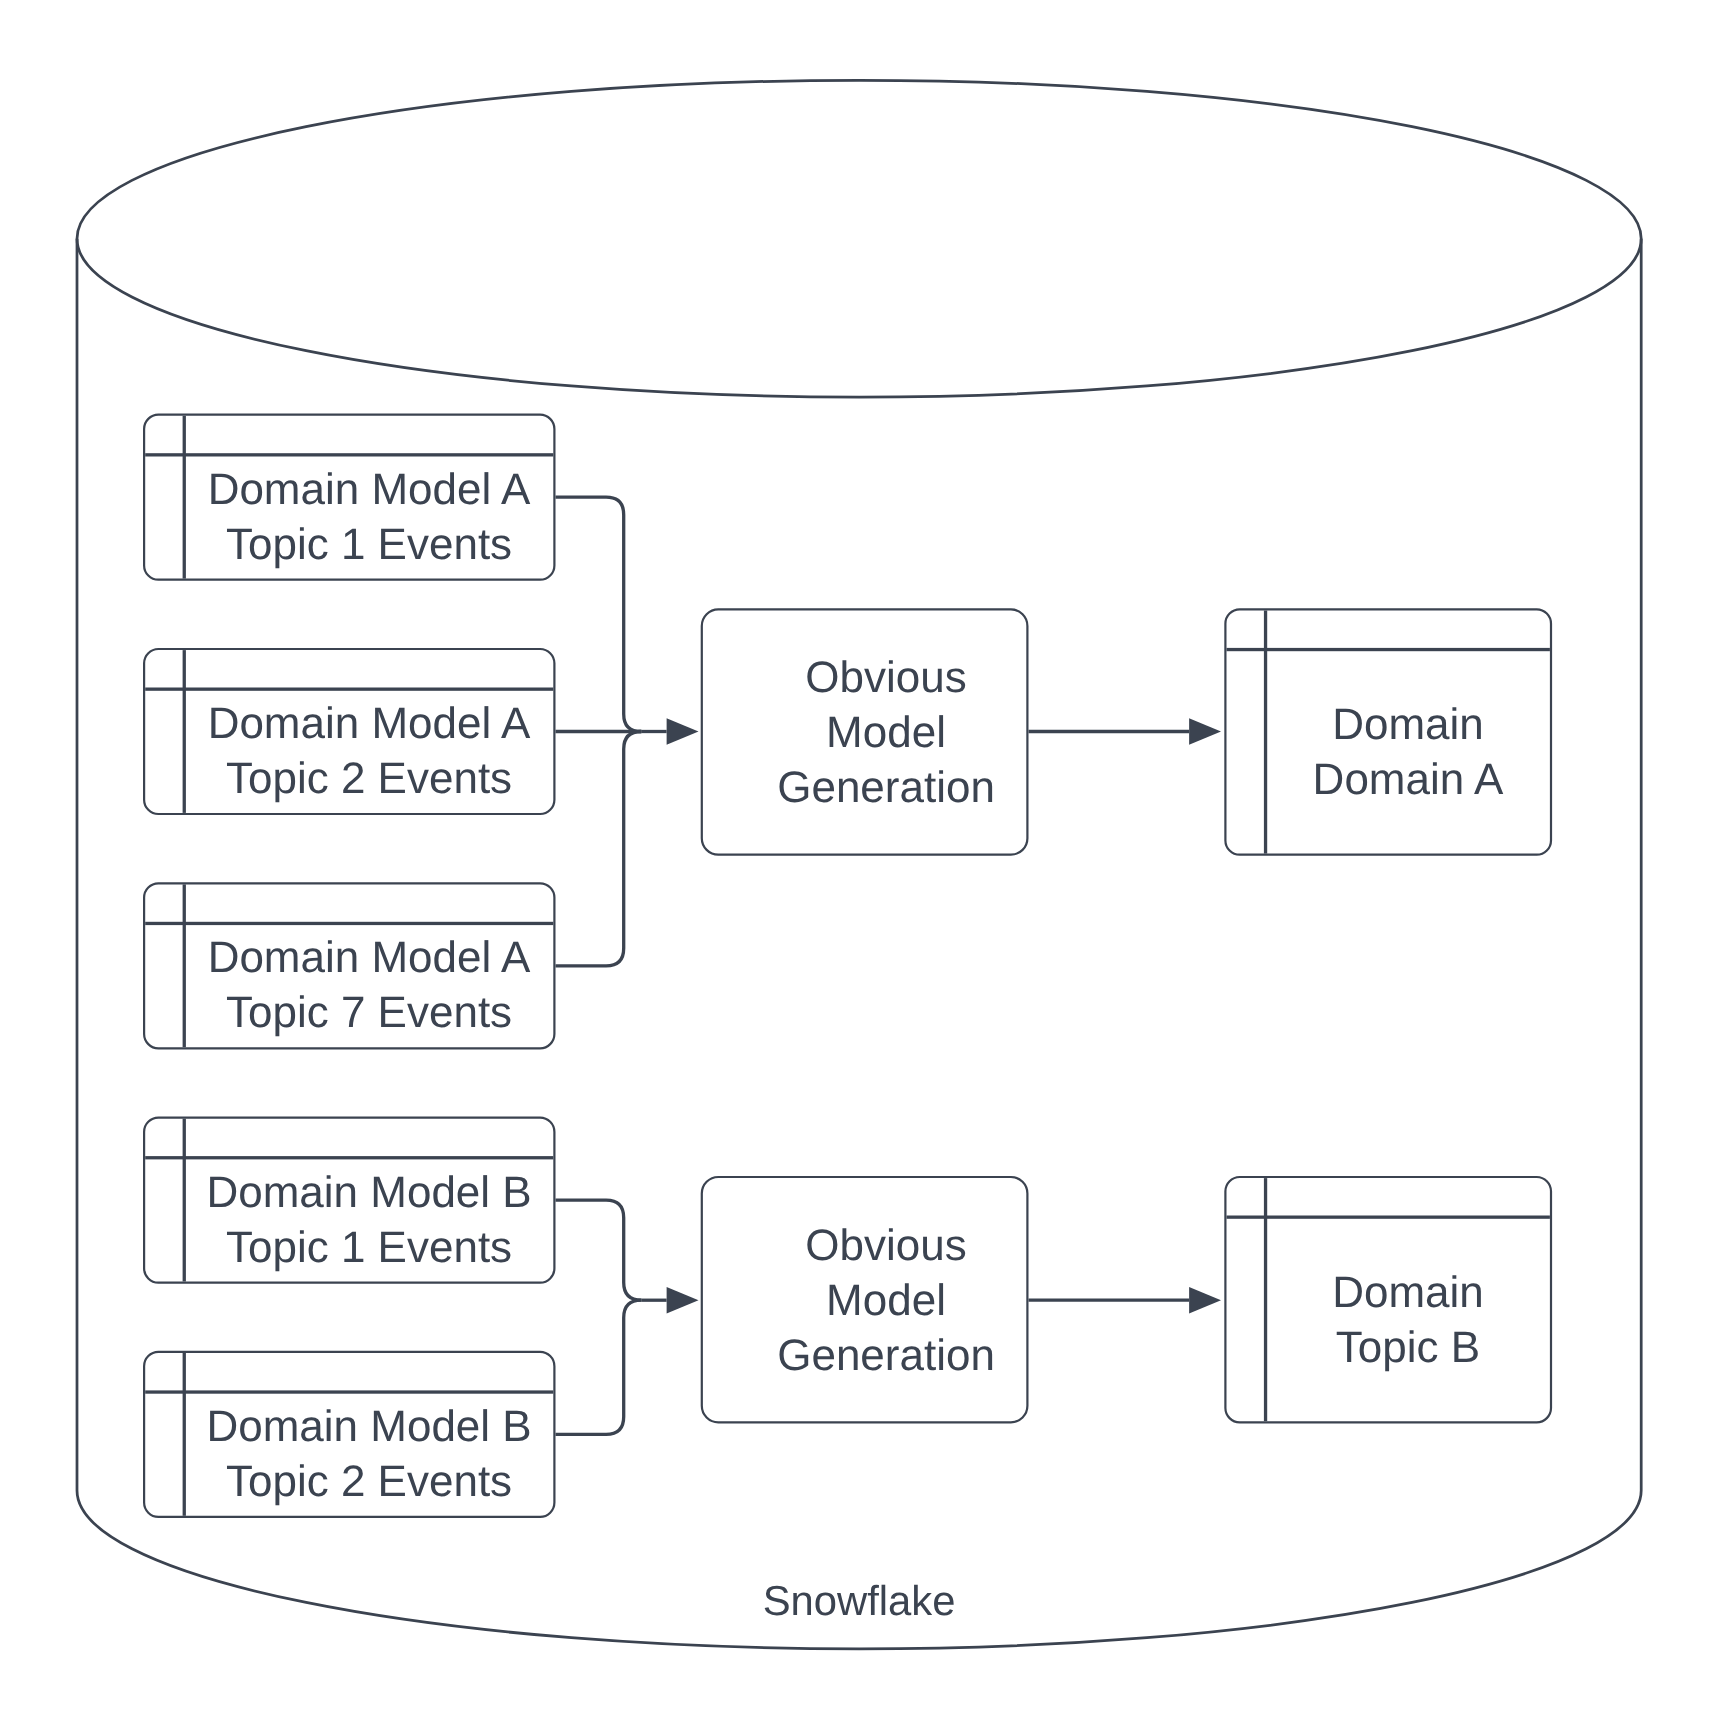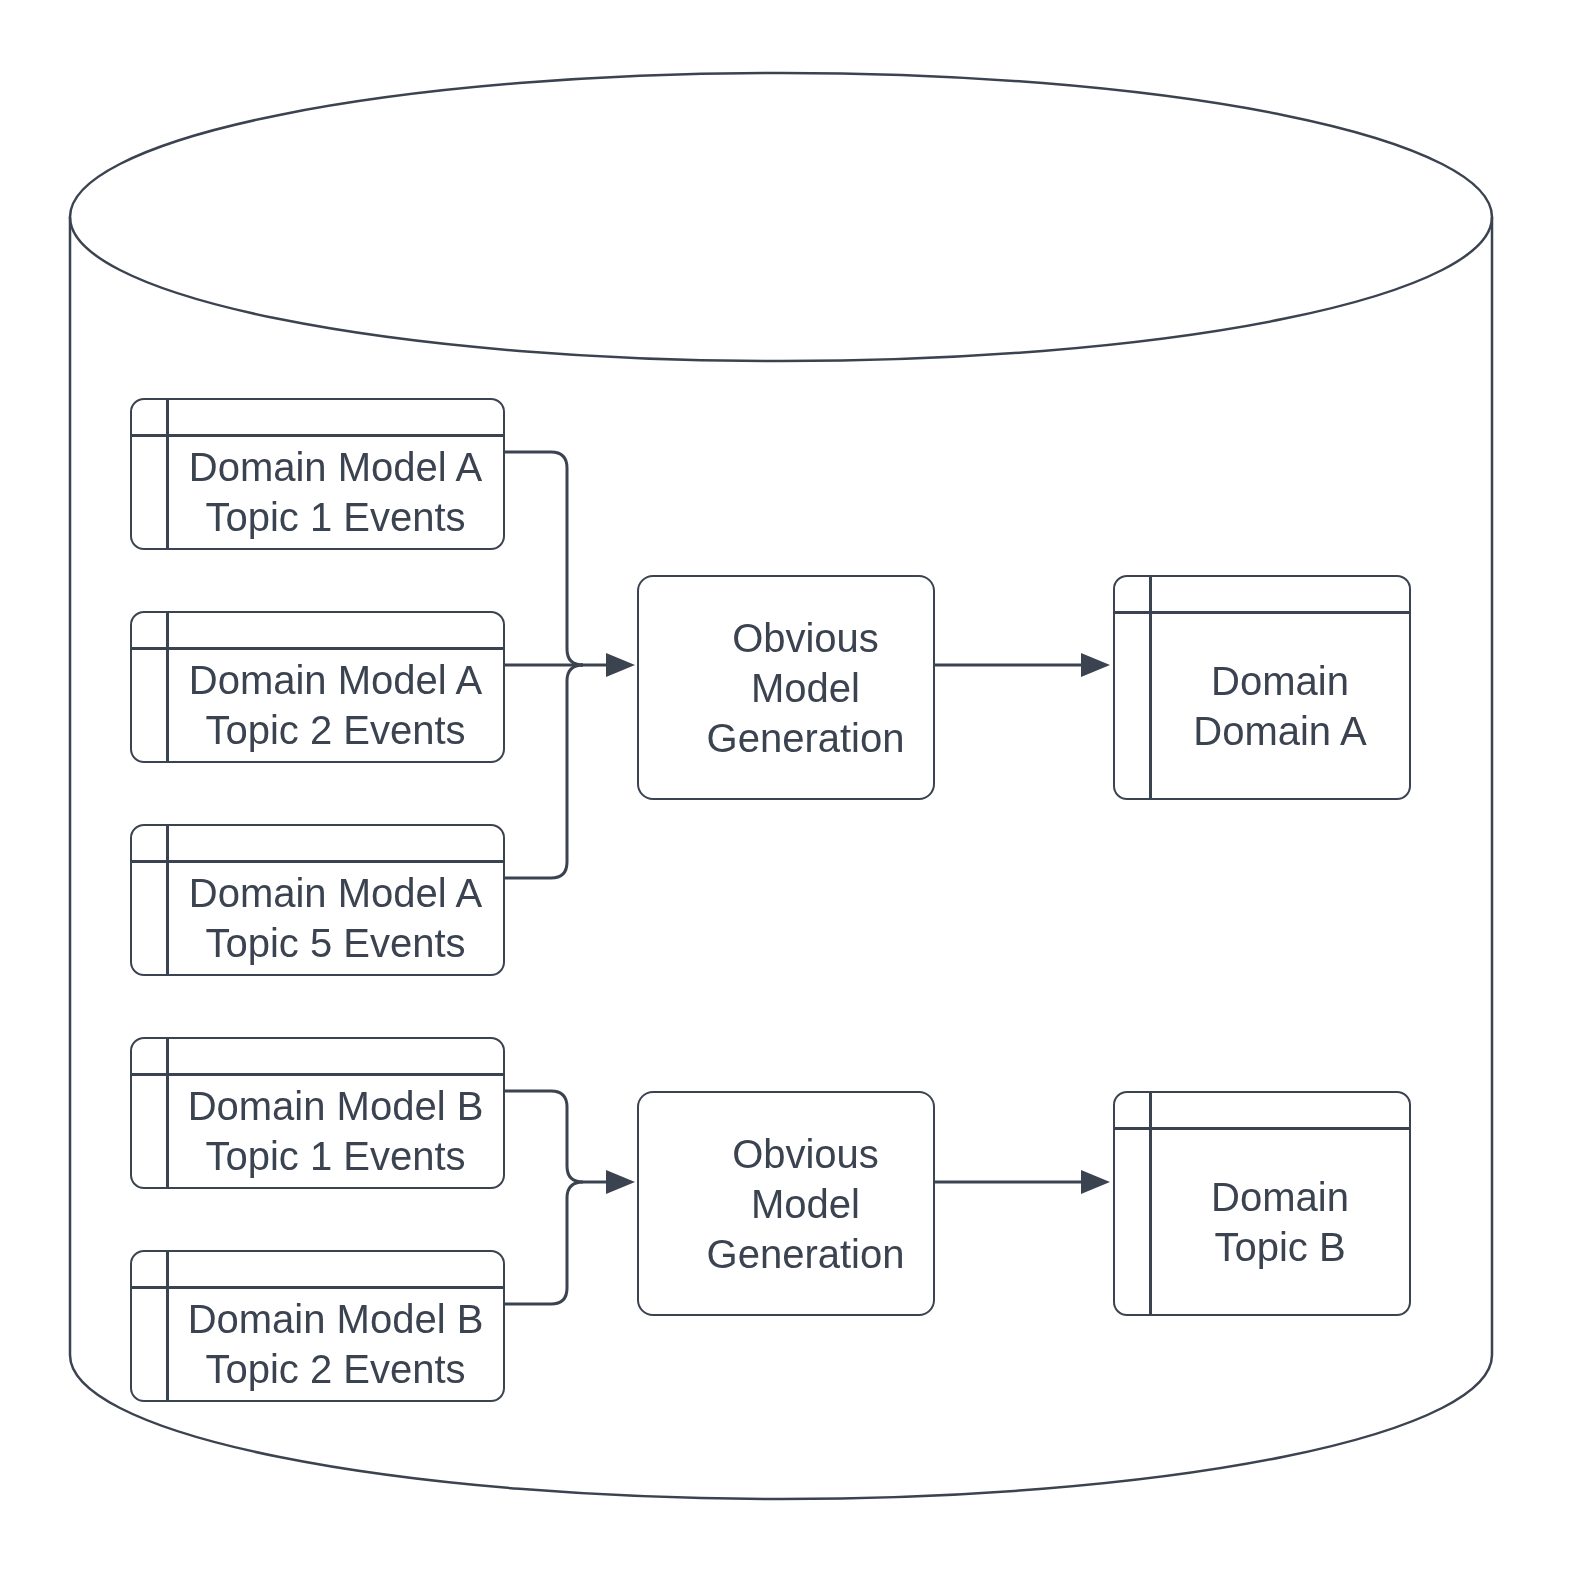--- a/index.html
+++ b/index.html
@@ -17,21 +17,20 @@
   .fillhead { fill: var(--line, #3b4350); stroke: none; }
   .node {
     position: absolute;
     box-sizing: border-box;
     background: #ffffff;
     border: 2.5px solid var(--line, #3b4350);
     color: var(--line, #3b4350);
     font-size: 40px;
     line-height: 50px;
     text-align: center;
-    margin-top: 22px;
   }
   .tbox { border-radius: 14px; }
   .tbox .hline {
     position: absolute; left: 0; right: 0; top: 34px; height: 2.5px;
     background: var(--line, #3b4350);
   }
   .tbox .vline {
     position: absolute; top: 0; bottom: 0; left: 34px; width: 2.5px;
     background: var(--line, #3b4350);
   }
@@ -94,21 +93,21 @@
       <span data-bind="flows.0.sources.1.lines.0">Domain Model A</span>
       <span data-bind="flows.0.sources.1.lines.1">Topic 2 Events</span>
     </div>
   </div>
 
   <div class="node tbox" style="left:130px;top:802px;width:375px;height:152px;">
     <div class="hline"></div>
     <div class="vline"></div>
     <div class="content">
       <span data-bind="flows.0.sources.2.lines.0">Domain Model A</span>
-      <span data-bind="flows.0.sources.2.lines.1">Topic 5 Events</span>
+      <span data-bind="flows.0.sources.2.lines.1">Topic 7 Events</span>
     </div>
   </div>
 
   <div class="node tbox" style="left:130px;top:1015px;width:375px;height:152px;">
     <div class="hline"></div>
     <div class="vline"></div>
     <div class="content">
       <span data-bind="flows.1.sources.0.lines.0">Domain Model B</span>
       <span data-bind="flows.1.sources.0.lines.1">Topic 1 Events</span>
     </div>
@@ -146,14 +145,15 @@
 
   <div class="node tbox" style="left:1113px;top:1069px;width:298px;height:225px;">
     <div class="hline"></div>
     <div class="vline"></div>
     <div class="content">
       <span data-bind="flows.1.output.lines.0">Domain</span>
       <span data-bind="flows.1.output.lines.1">Topic B</span>
     </div>
   </div>
 
+  <div class="cap" style="left:581px;top:1431px;width:400px;" data-bind="cylinder.label">Snowflake</div>
 
 </div>
 
 </body></html>

